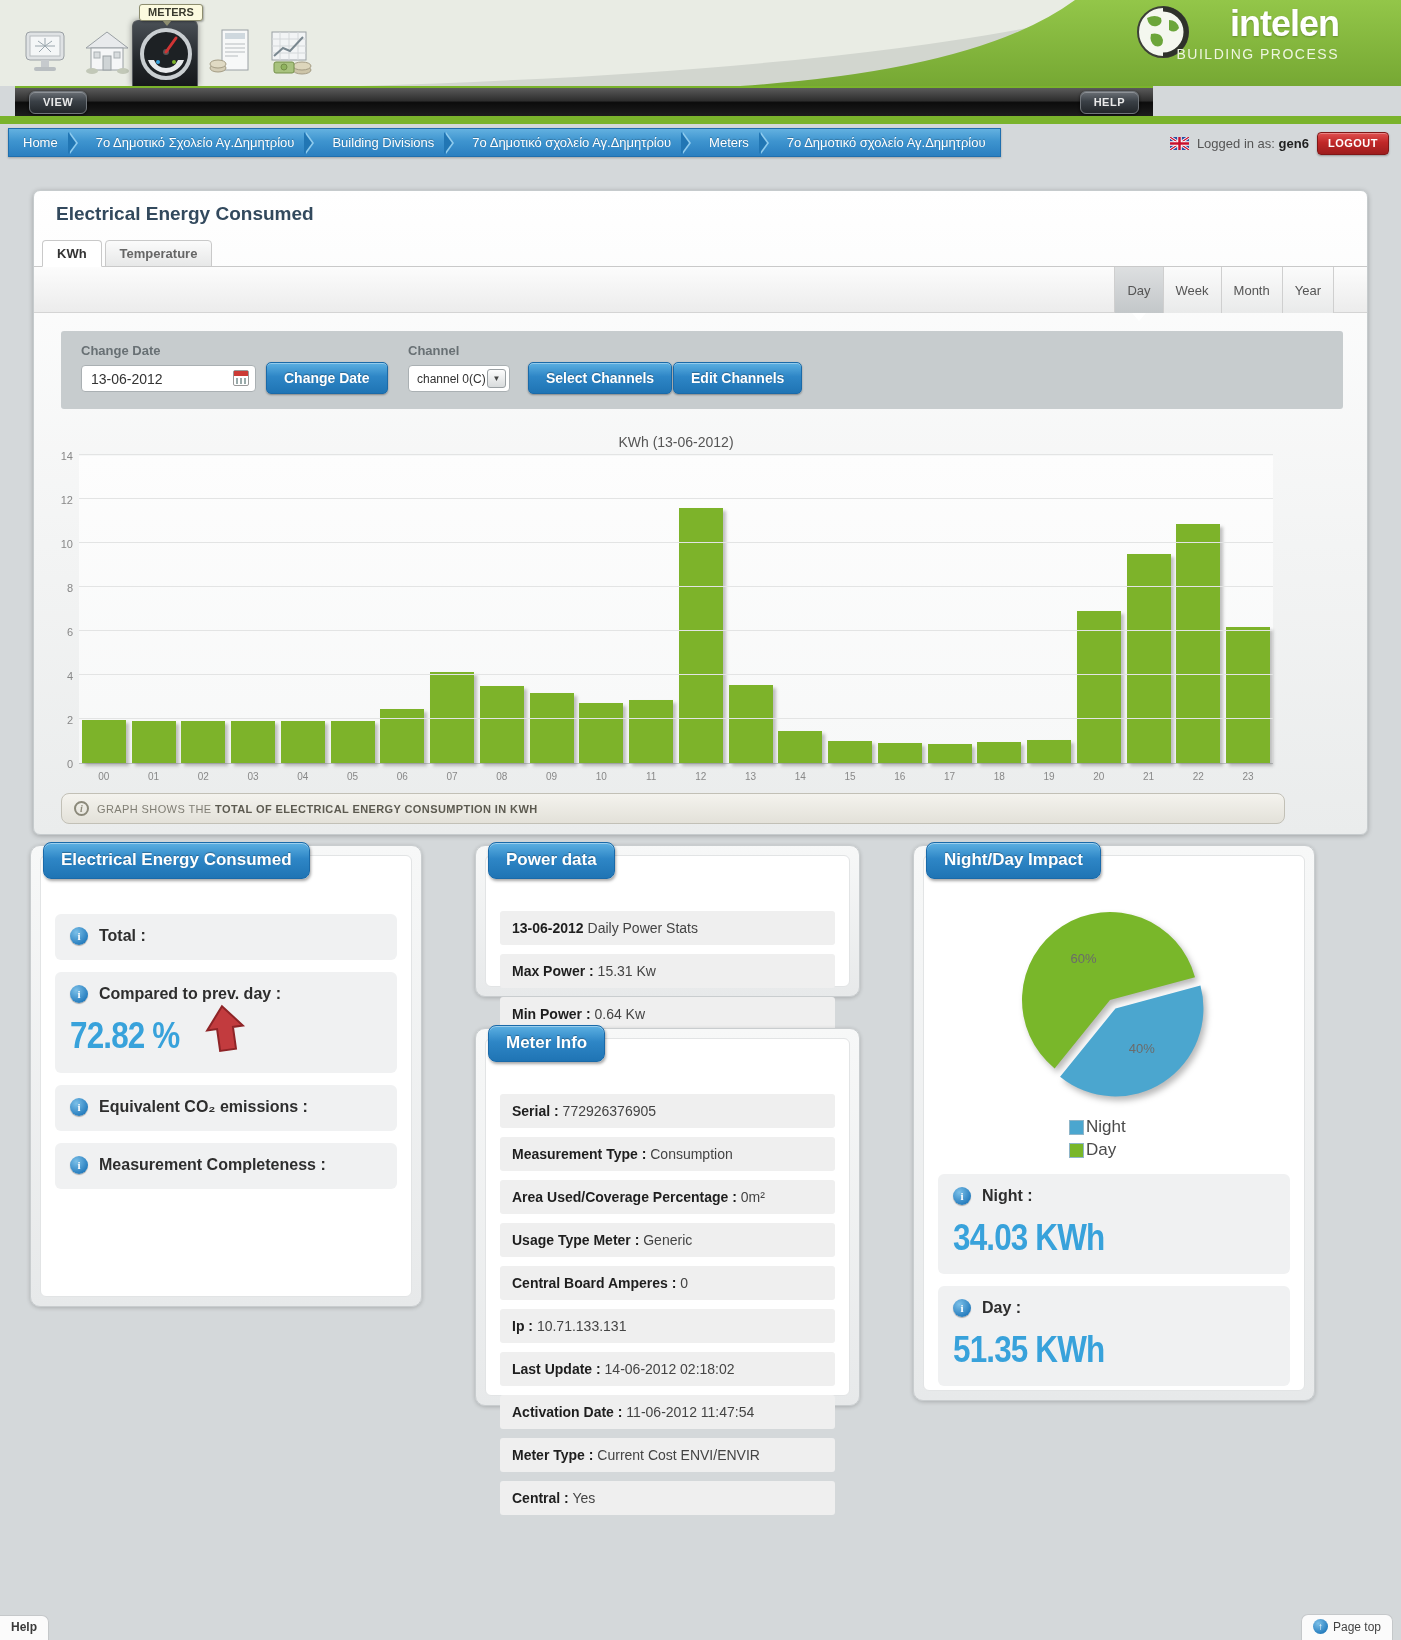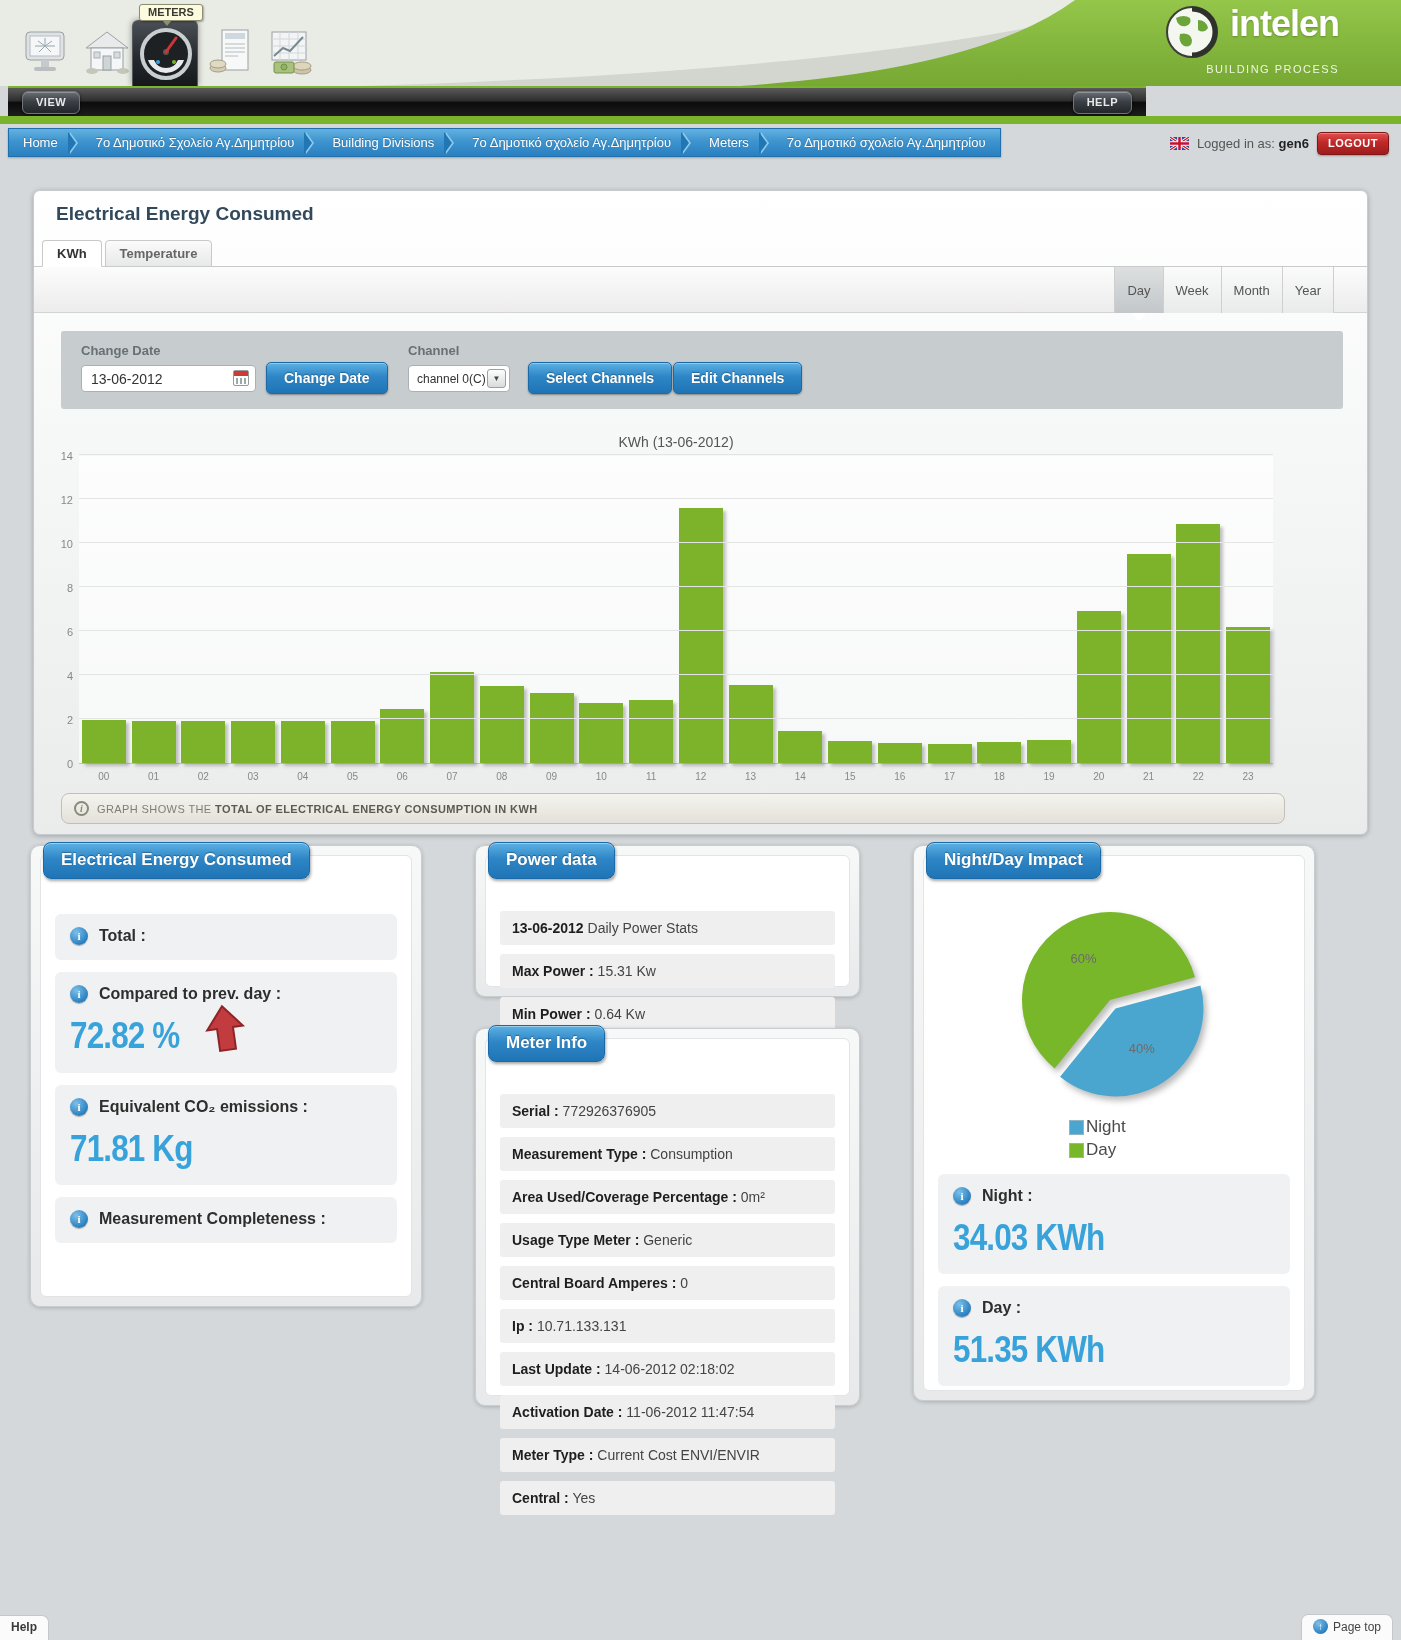--- a/index.html
+++ b/index.html
@@ -18,24 +18,24 @@
   .meter-tab .nav-icon { left:5px; top:5px; }
   .tooltip { position:absolute; left:139px; top:4px; background:#fcfadf; border:1px solid #8d8d6f;
              border-radius:3px; padding:1px 8px 2px; font-size:11px; font-weight:bold; color:#3a3a2e;
              box-shadow:1px 1px 2px rgba(0,0,0,.3); z-index:5; }
   .tooltip:after { content:""; position:absolute; left:22px; bottom:-6px; border-left:5px solid transparent;
              border-right:5px solid transparent; border-top:6px solid #8d8d6f; }
   .logo { position:absolute; right:62px; top:4px; display:flex; align-items:flex-start; z-index:3; }
   .logo-text { margin-left:-14px; text-align:right; }
   .logo-title { font-size:36px; font-weight:bold; color:#fff; letter-spacing:-1px; line-height:40px;
                 text-shadow:0 1px 2px rgba(0,0,0,.25); }
-  .logo-sub { font-size:11px; color:#eef6e0; letter-spacing:1.5px; margin-top:19px; }
+  .logo-sub { font-size:14px; color:#eef6e0; letter-spacing:1.5px; margin-top:2px; }
 
   
-  .blackbar { position:absolute; left:8px; top:86px; width:1138px; height:30px;
+  .blackbar { position:absolute; left:15px; top:86px; width:1138px; height:30px;
               background:linear-gradient(180deg,#5a5a5a 0%,#2e2e2e 45%,#0c0c0c 52%,#1d1d1d 100%);
               border-top:2px solid #7ab32c; }
   .bar-btn { position:absolute; top:3px; padding:4px 13px 5px; font-size:11px; font-weight:bold; color:#e9e9e9;
              letter-spacing:.5px; background:linear-gradient(180deg,#6b7076,#3a4046 45%,#22262a);
              border:1px solid #70757a; border-radius:6px; cursor:pointer;
              box-shadow:0 1px 3px rgba(0,0,0,.7), inset 0 1px 0 rgba(255,255,255,.25); }
   .bar-btn.view { left:14px; } .bar-btn.help { right:14px; }
   .greenstripe { position:absolute; left:0; top:116px; width:1401px; height:8px; background:#7ab32c; }
 
   
@@ -474,21 +474,20 @@
           </div>
           <div><span class="stat-value">72.82 %</span><span class="arrow-up"><svg width="44" height="50">
                 <polygon points="22,2 40,24 30,24 30,46 14,46 14,24 4,24" fill="#c23b3e" stroke="#8e2427" stroke-width="2" transform="rotate(-8 22 24)"></polygon>
               </svg></span></div>
         </div>
         <div class="stat-row">
           <div class="stat-label">
             <span class="info-icon">i</span>
             <span>Equivalent CO₂ emissions :</span>
           </div>
-          <div><span class="stat-value">71.81 Kg</span></div>
         </div>
         <div class="stat-row">
           <div class="stat-label">
             <span class="info-icon">i</span>
             <span>Measurement Completeness :</span>
           </div>
         </div>
       </div>
   </div>
 

